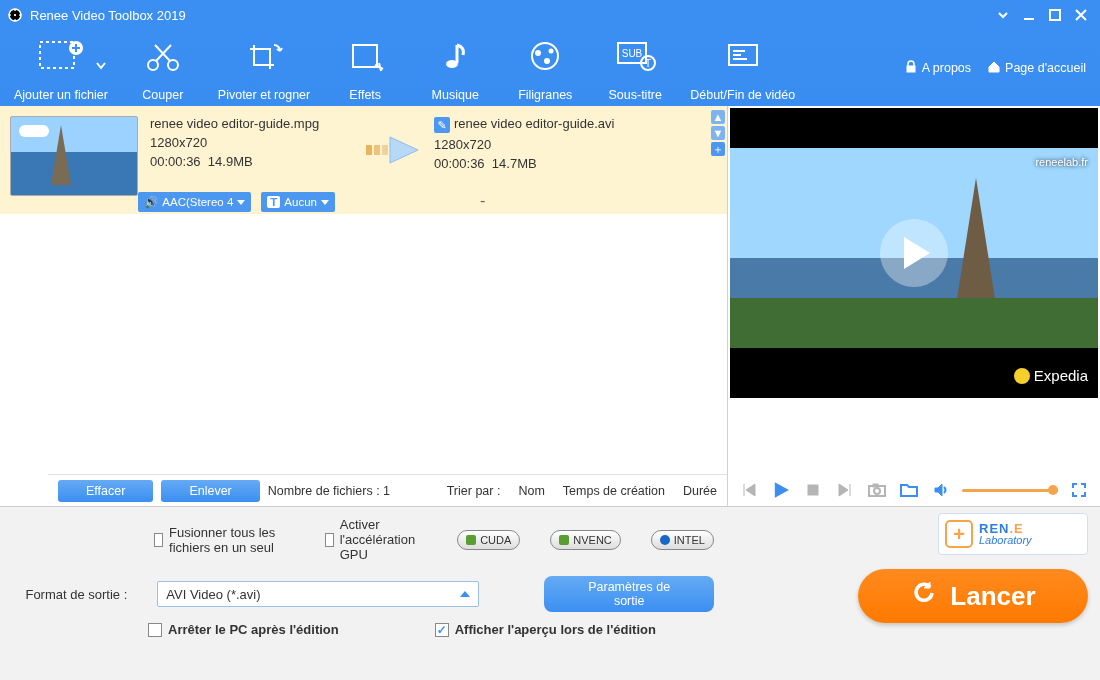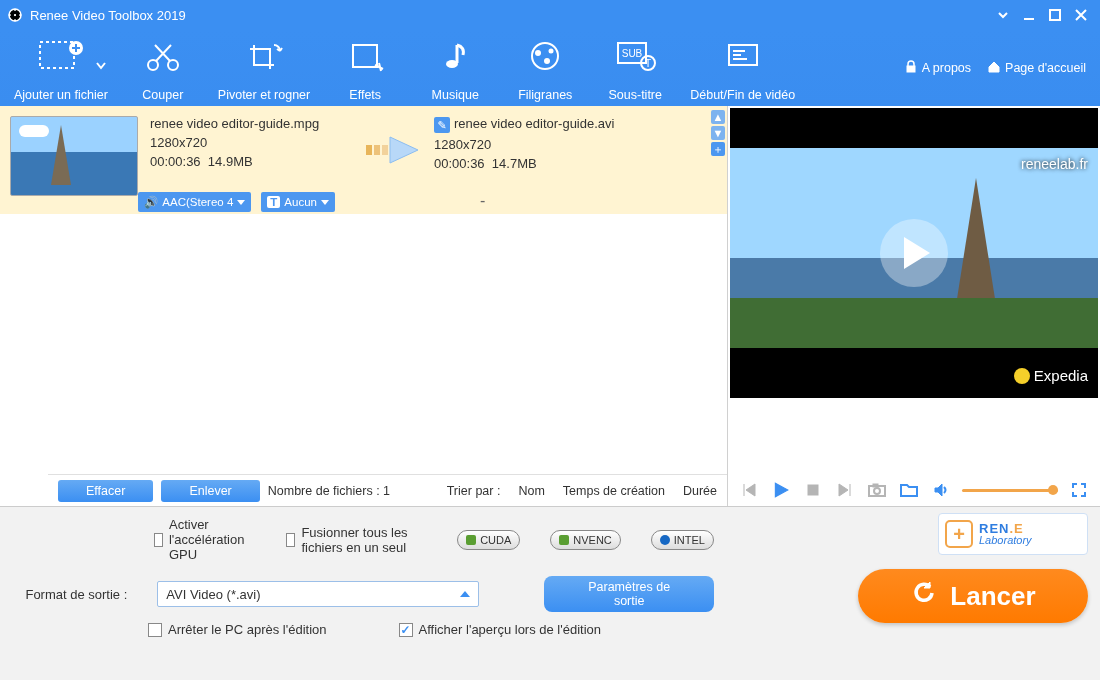--- a/index.html
+++ b/index.html
@@ -57,21 +57,21 @@
   .qf-right { margin-left:auto; display:flex; gap:18px;}
 
   
   .preview { width: 372px; display:flex; flex-direction:column; background:#fff;}
   .video { height: 290px; background:#000; position:relative; margin:2px 2px 0 2px; overflow:hidden;}
   .vscene { position:absolute; left:0; right:0; top:40px; height:200px; background:linear-gradient(#9fd7ff 0 55%, #4a7aa8 55% 100%);}
   .vscene .eiffel2 { position:absolute; right:100px; bottom:30px; width:0; height:0; border-left:22px solid transparent; border-right:22px solid transparent; border-bottom:140px solid #6f5c44;}
   .vscene .hill { position:absolute; left:0; bottom:0; width:100%; height:50px; background:#406d34;}
   .play-circle { position:absolute; left:50%; top:50%; width:68px; height:68px; margin-left:-34px; margin-top:-34px; background:rgba(255,255,255,0.35); border-radius:50%; display:flex; align-items:center; justify-content:center; cursor:pointer;}
   .play-tri { width:0; height:0; border-top:16px solid transparent; border-bottom:16px solid transparent; border-left:26px solid #fff; margin-left:6px;}
-  .watermark-tr { position:absolute; right:10px; top:48px; color:#fff; font-size:14px; text-shadow:0 0 4px #000;}
+  .watermark-tr { position:absolute; right:10px; top:48px; color:#fff; font-size:11px; text-shadow:0 0 4px #000;}
   .watermark-br { position:absolute; right:10px; bottom:14px; color:#fff; font-size:15px; font-weight:400; display:flex; align-items:center; gap:4px;}
   .watermark-br .yy { width:16px; height:16px; background:#f5cf2a; border-radius:50%;}
 
   .pcontrols { height:32px; display:flex; align-items:center; gap:10px; padding:0 10px; color:#3b8ff2; flex-shrink:0; margin-top:auto;}
   .pcontrols .pc { width:22px; height:22px; display:flex; align-items:center; justify-content:center; cursor:pointer;}
   .pcontrols svg { stroke:#3b8ff2; fill:#3b8ff2;}
   .pc.gray svg { stroke:#b5b5b5; fill:#b5b5b5;}
   .vol-track { flex:1; height:3px; background:#f2a54a; position:relative; border-radius:2px; min-width:70px; max-width:120px;}
   .vol-handle { position:absolute; right:0; top:-4px; width:10px; height:10px; background:#f2a54a; border-radius:50%;}
 
@@ -384,25 +384,25 @@
         </div>
     </div>
   </div>
 </div>
 
 <div class="bottom">
   <div class="bottom-left">
     <div class="midrow">
       <div class="checkrow2">
         <span class="chk"></span>
-        <span>Activer l'accélération GPU</span>
+        <span>Fusionner tous les fichiers en un seul</span>
       </div>
       <div class="checkrow2">
         <span class="chk"></span>
-        <span>Fusionner tous les fichiers en un seul</span>
+        <span>Activer l'accélération GPU</span>
       </div>
       <span class="enc-badge">
           <span class="dot" style="background:#5a9e32;border-radius:2px;"></span>
           <span>CUDA</span>
         </span>
       <span class="enc-badge">
           <span class="dot" style="background:#5a9e32;border-radius:2px;"></span>
           <span>NVENC</span>
         </span>
       <span class="enc-badge">
@@ -415,21 +415,21 @@
       <span class="field-label">Format de sortie :</span>
       <div class="combo up" style="width:340px;">
         <span>AVI Video (*.avi)</span>
         <span class="ccaret"></span>
       </div>
       <span style="width:18px;"></span>
       <button class="btn-blue-wide">Paramètres de sortie</button>
     </div>
 
 
-    <div class="row" style="margin-left:134px; gap:72px; margin-bottom:5px;">
+    <div class="row" style="margin-left:134px; gap:96px; margin-bottom:5px;font-weight:bold;">
       <div class="checkrow2">
         <span class="chk"></span>
         <span>Arrêter le PC après l'édition</span>
       </div>
       <div class="checkrow2">
         <span class="chk checked"></span>
         <span>Afficher l'aperçu lors de l'édition</span>
       </div>
     </div>
   </div>

